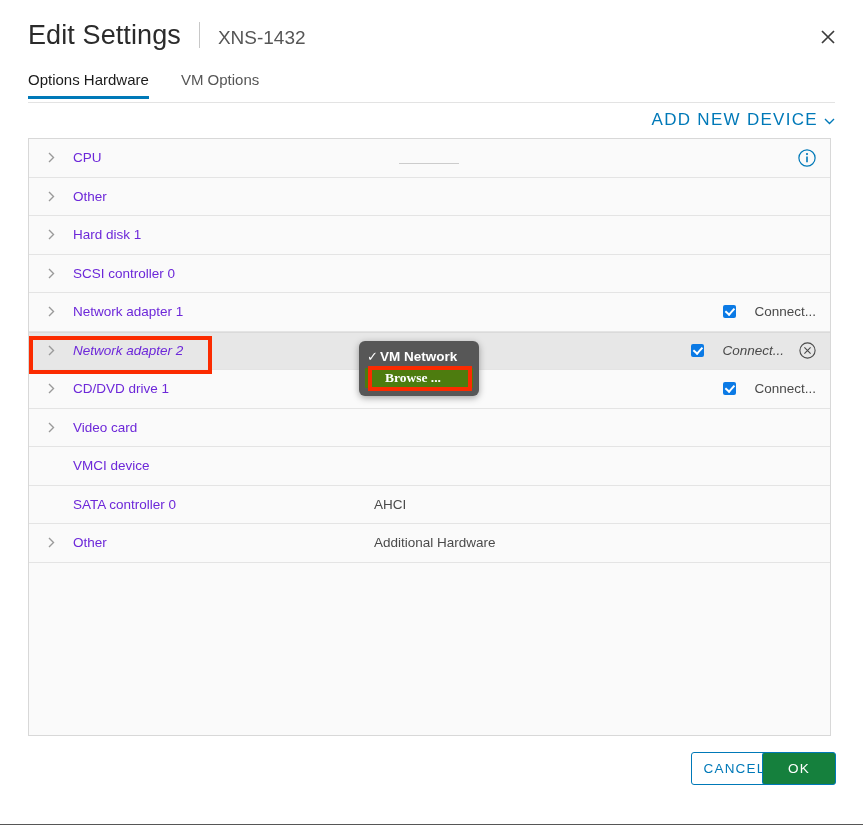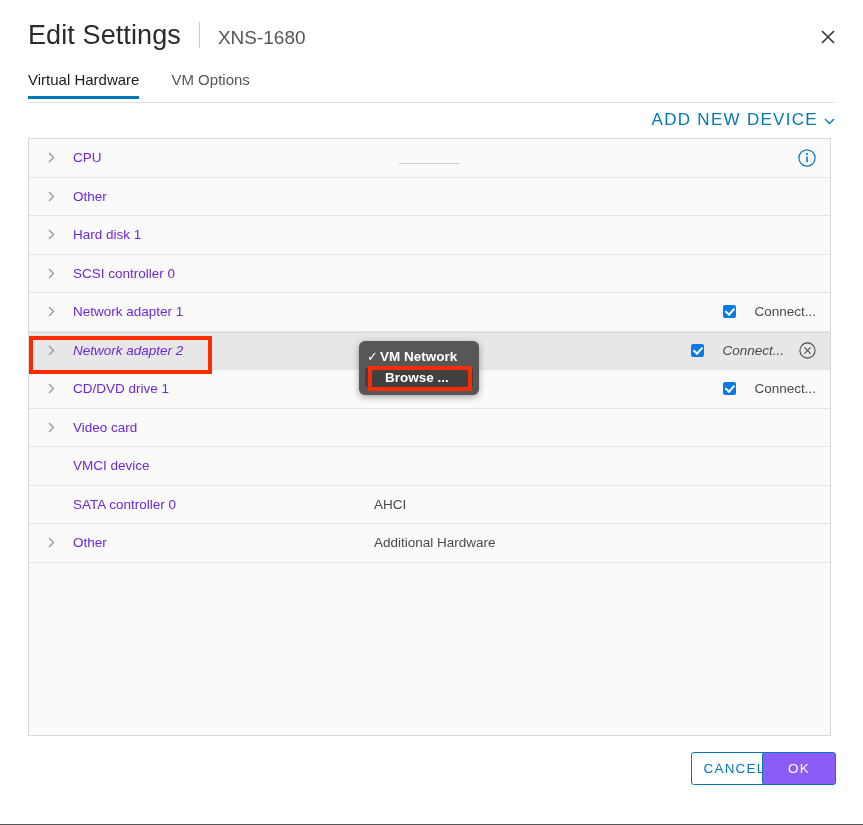--- a/index.html
+++ b/index.html
@@ -270,24 +270,25 @@
     font-weight: 700;
     white-space: nowrap;
   }
   .dd-check {
     width: 13px;
     display: inline-block;
     font-weight: 400;
     font-size: 13px;
   }
   .dd-item.highlight {
-    background: #404040;
+    background: #4d7c0f;
     margin: 2px 6px 0 6px;
     padding-left: 20px;
     border-radius: 1px;
+    font-family: Liberation Serif, serif;
   }
 
   
   .footer {
     position: absolute;
     left: 0;
     top: 752px;
     width: 863px;
     height: 60px;
   }
@@ -308,45 +309,45 @@
   .btn-cancel {
     right: 85px;
     width: 87px;
     background: #ffffff;
     border: 1px solid #0079b8;
     color: #0079b8;
   }
   .btn-ok {
     right: 27px;
     width: 74px;
-    background: #8b5cf6;
+    background: #15803d;
     border: 1px solid #0079b8;
     color: #ffffff;
   }
 </style>
 </head>
 <body>
 
 <div class="dialog">
 
   <div class="header">
     <div class="title-wrap">
       <span class="title">Edit Settings</span>
       <span class="title-sep"></span>
-      <span class="subtitle">XNS-1680</span>
+      <span class="subtitle">XNS-1432</span>
     </div>
     <div class="close-btn">
       <svg width="16" height="16" viewBox="0 0 16 16" aria-hidden="true">
         <path d="M2 2 L14 14 M14 2 L2 14" stroke="#3b3b3b" stroke-width="1.7" fill="none"></path>
       </svg>
     </div>
   </div>
 
   <div class="tabs">
-    <div class="tab active">Virtual Hardware</div>
+    <div class="tab active">Options Hardware</div>
     <div class="tab">VM Options</div>
   </div>
 
   <div class="add-device">
     <span>ADD NEW DEVICE</span>
     <span class="chev">
       <svg width="11" height="7" viewBox="0 0 11 7" aria-hidden="true">
         <path d="M1 1 L5.5 5.5 L10 1" stroke="#0079b8" stroke-width="1.4" fill="none"></path>
       </svg>
     </span>

